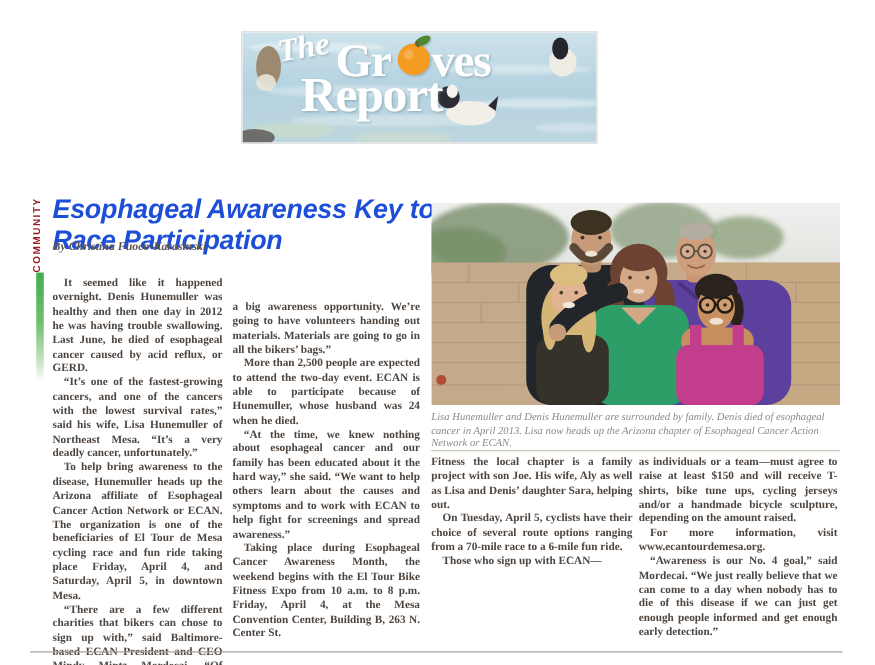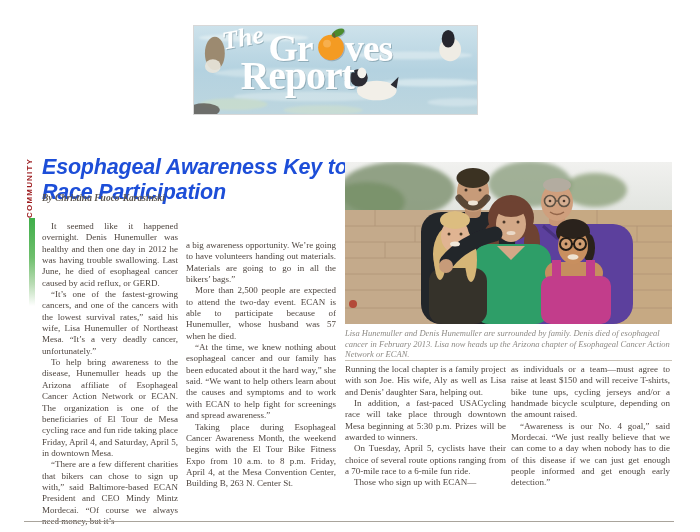--- a/index.html
+++ b/index.html
@@ -20,21 +20,21 @@
 
   
   .headline { position:absolute; left:42px; top:155px; width:312px;
     font-size:21.5px; line-height:25px; font-weight:bold; color:#1d4ed8; letter-spacing:-0.2px;font-style:italic; }
   .byline { position:absolute; left:42px; top:193px; width:300px;
     font-family:"Liberation Serif", serif; font-style:italic; font-weight:bold;
     font-size:9.5px; color:#5c564f; }
 
   
   .body-col { position:absolute; font-family:"Liberation Serif", serif; font-size:9px;
-    line-height:11.35px; color:#4e453f; text-align:justify; }
+    line-height:11.35px; color:#4e453f; text-align:justify;font-weight:bold; }
   .body-col p { text-indent:9px; margin:0; }
   .body-col.cont p:first-child { text-indent:0; }
   .col1 { left:42px;  top:221px; width:136px; height:302px; }
   .col2 { left:186px; top:221px; width:150px; height:302px;margin-top:19px; }
   .col3 { left:345px; top:364px; width:161px; height:158px; }
   .col4 { left:511px; top:364px; width:159px; height:158px; }
 
   
   .photo { position:absolute; left:345px; top:162px; width:327px; height:162px; overflow:hidden; }
   .photo svg { display:block; width:100%; height:100%; }
@@ -119,21 +119,21 @@
   <div class="byline">By Christina Fuoco-Karasinski</div>
 
   <div class="body-col col1">
       <p>It seemed like it happened overnight. Denis Hunemuller was healthy and then one day in 2012 he was having trouble swallowing. Last June, he died of esophageal cancer caused by acid reflux, or GERD.</p>
       <p>“It’s one of the fastest-growing cancers, and one of the cancers with the lowest survival rates,” said his wife, Lisa Hunemuller of Northeast Mesa. “It’s a very deadly cancer, unfortunately.”</p>
       <p>To help bring awareness to the disease, Hunemuller heads up the Arizona affiliate of Esophageal Cancer Action Network or ECAN. The organization is one of the beneficiaries of El Tour de Mesa cycling race and fun ride taking place Friday, April 4, and Saturday, April 5, in downtown Mesa.</p>
       <p>“There are a few different charities that bikers can chose to sign up with,” said Baltimore-based ECAN President and CEO Mindy Mintz Mordecai. “Of course we always need money, but it’s</p>
     </div>
   <div class="body-col col2 cont">
       <p>a big awareness opportunity. We’re going to have volunteers handing out materials. Materials are going to go in all the bikers’ bags.”</p>
-      <p>More than 2,500 people are expected to attend the two-day event. ECAN is able to participate because of Hunemuller, whose husband was 57 when he died.</p>
+      <p>More than 2,500 people are expected to attend the two-day event. ECAN is able to participate because of Hunemuller, whose husband was 24 when he died.</p>
       <p>“At the time, we knew nothing about esophageal cancer and our family has been educated about it the hard way,” she said. “We want to help others learn about the causes and symptoms and to work with ECAN to help fight for screenings and spread awareness.”</p>
       <p>Taking place during Esophageal Cancer Awareness Month, the weekend begins with the El Tour Bike Fitness Expo from 10 a.m. to 8 p.m. Friday, April 4, at the Mesa Convention Center, Building B, 263 N. Center St.</p>
     </div>
 
   <div class="photo">
     <svg viewBox="0 0 327 162" preserveAspectRatio="none">
       <defs>
         <linearGradient id="skyGrad" x1="0" y1="0" x2="0" y2="1">
           <stop offset="0" stop-color="#f1f1ef"></stop>
             <stop offset="1" stop-color="#dfe2dd"></stop>
@@ -242,28 +242,28 @@
           <path d="M227,82 H229" stroke="#241d16" stroke-width="1.6"></path>
           <ellipse cx="228" cy="95" rx="5.5" ry="2.8" fill="#eee3d2"></ellipse>
           <circle cx="221" cy="82" r="1.4" fill="#33261c"></circle>
             <circle cx="235" cy="82" r="1.4" fill="#33261c"></circle>
         </g>
         <circle cx="8" cy="142" r="4" fill="#b03828" opacity="0.85"></circle>
       </g>
     </svg>
   </div>
 
-  <div class="caption">Lisa Hunemuller and Denis Hunemuller are surrounded by family. Denis died of esophageal cancer in February 2013. Lisa now heads up the Arizona chapter of Esophageal Cancer Action Network or ECAN.</div>
+  <div class="caption">Lisa Hunemuller and Denis Hunemuller are surrounded by family. Denis died of esophageal cancer in April 2013. Lisa now heads up the Arizona chapter of Esophageal Cancer Action Network or ECAN.</div>
   <div class="caption-rule"></div>
 
   <div class="body-col col3 cont">
-      <p>Running the local chapter is a family project with son Joe. His wife, Aly as well as Lisa and Denis’ daughter Sara, helping out.</p>
-      <p>In addition, a fast-paced USACycling race will take place through downtown Mesa beginning at 5:30 p.m. Prizes will be awarded to winners.</p>
+      <p>Fitness the local chapter is a family project with son Joe. His wife, Aly as well as Lisa and Denis’ daughter Sara, helping out.</p>
       <p>On Tuesday, April 5, cyclists have their choice of several route options ranging from a 70-mile race to a 6-mile fun ride.</p>
       <p>Those who sign up with ECAN—</p>
     </div>
   <div class="body-col col4 cont">
       <p>as individuals or a team—must agree to raise at least $150 and will receive T-shirts, bike tune ups, cycling jerseys and/or a handmade bicycle sculpture, depending on the amount raised.</p>
+      <p>For more information, visit www.ecantourdemesa.org.</p>
       <p>“Awareness is our No. 4 goal,” said Mordecai. “We just really believe that we can come to a day when nobody has to die of this disease if we can just get enough people informed and get enough early detection.”</p>
     </div>
 
   <div class="bottom-rule"></div>
 </div>
 
 </body></html>

